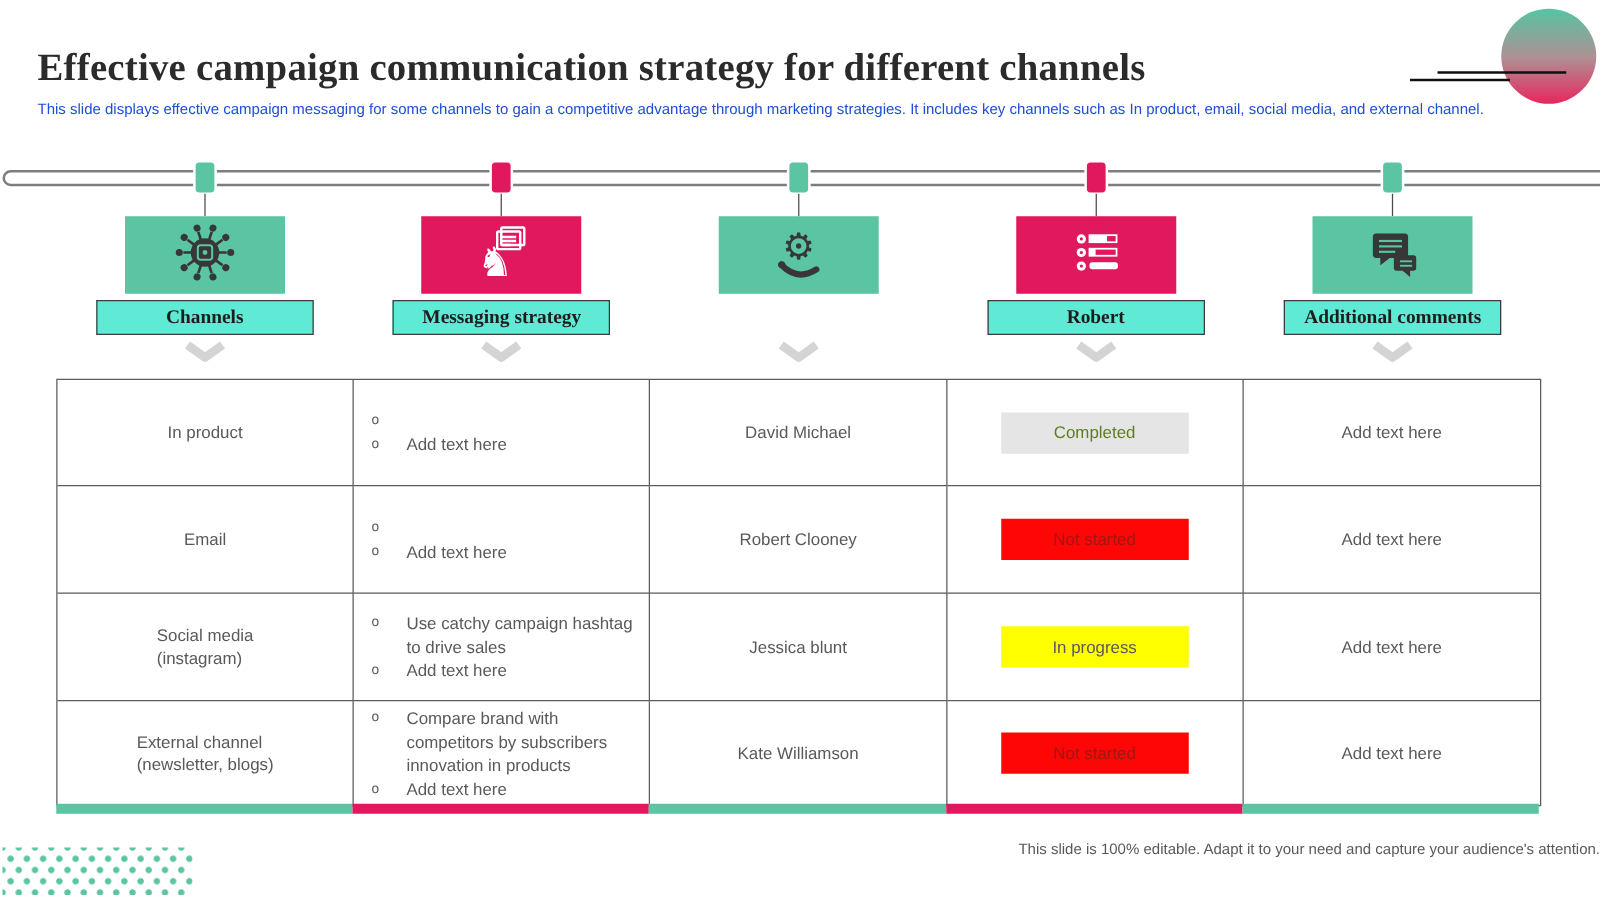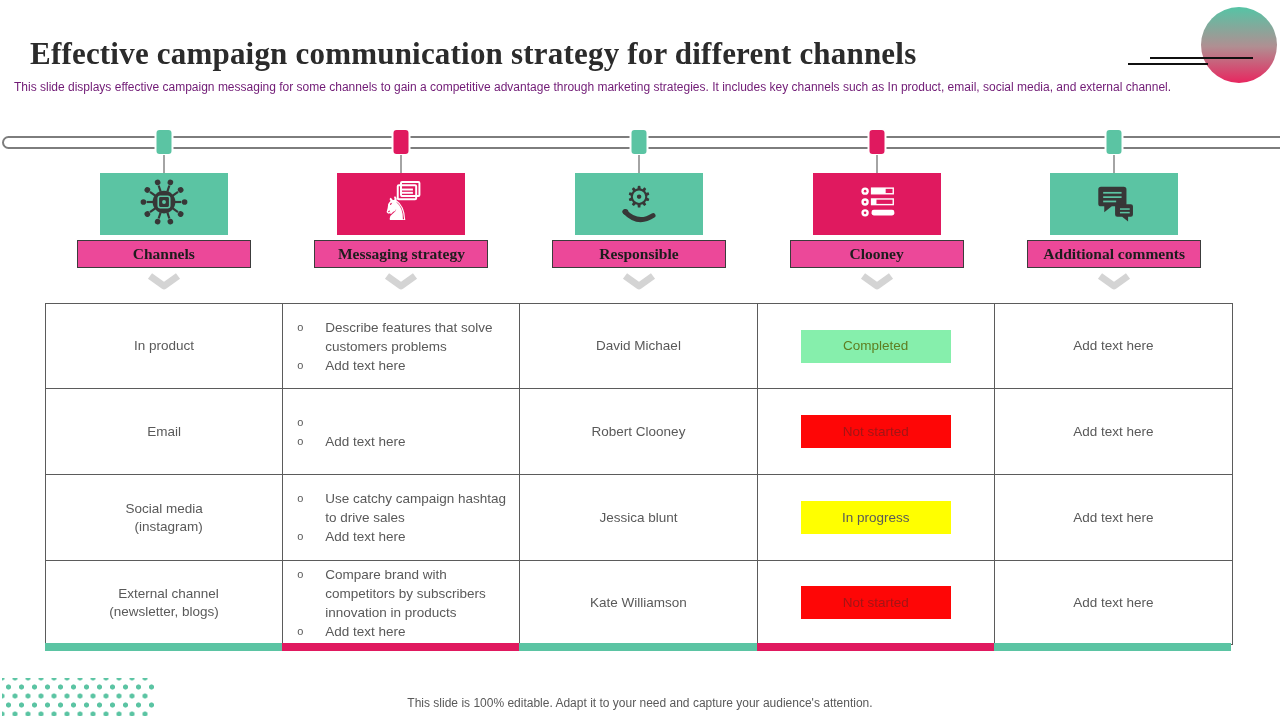--- a/index.html
+++ b/index.html
@@ -2,59 +2,59 @@
 <html><head>
 <meta charset="utf-8">
 <style>
   html,body{margin:0;padding:0;}
   body{width:1280px;height:720px;position:relative;overflow:hidden;background:#fff;
        font-family:"Liberation Sans",sans-serif;}
   
   .title{position:absolute;left:30px;top:36px;width:1100px;
          font-family:"Liberation Serif",serif;font-weight:700;font-size:31px;
          color:#2b2b2b;letter-spacing:.2px;}
-  .subtitle{position:absolute;left:14px;top:80px;width:1200px;font-size:12px;color:#701a75;}
+  .subtitle{position:absolute;left:30px;top:80px;width:1200px;font-size:12px;color:#1d4ed8;}
   .deco-circle{position:absolute;left:1201px;top:7px;width:76px;height:76px;border-radius:50%;
          background:linear-gradient(180deg,#55c4a5 0%,#b08f92 52%,#e8265f 100%);}
   .deco-line-1{position:absolute;left:1150px;top:57px;width:103px;height:2px;background:#101010;}
   .deco-line-2{position:absolute;left:1128px;top:63px;width:80px;height:2px;background:#101010;}
   
   .hero{position:absolute;left:0;top:131px;right:0;height:172px;}
   .timeline-bar{position:absolute;top:5px;left:2px;right:-8px;height:9px;background:#fff;
          border:2px solid #7d7d7d;border-radius:7px;}
   .col-groups{position:absolute;left:45px;right:47px;top:0;display:flex;}
   .col-group{position:relative;flex:1;height:172px;}
   .marker{position:absolute;left:50%;transform:translateX(-50%);top:-3px;width:15px;height:24px;
          border:2px solid #fff;border-radius:5px;}
   .connector{position:absolute;left:50%;transform:translateX(-50%);top:24px;width:1px;height:18px;background:#4a4a4a;}
   .icon-box{position:absolute;left:50%;transform:translateX(-50%);top:42px;width:128px;height:62px;
          display:flex;align-items:center;justify-content:center;}
   .label-box{position:absolute;left:50%;transform:translateX(-50%);top:109px;width:172px;height:26px;
-         background:#ec4899;border:1px solid #3c3c3c;text-align:center;line-height:26px;
+         background:#5eead4;border:1px solid #3c3c3c;text-align:center;line-height:26px;
          font-family:"Liberation Serif",serif;font-weight:700;font-size:15.5px;color:#1d1d1d;}
   .chevron{position:absolute;left:50%;transform:translateX(-50%);top:141px;}
   
   .table{position:absolute;left:45px;top:303px;width:1186px;border:1px solid #5b5b5b;
          display:grid;grid-template-columns:repeat(5,1fr);grid-template-rows:85px 86px 86px 83px;}
   .cell{border-right:1px solid #5b5b5b;border-bottom:1px solid #5b5b5b;
         display:flex;align-items:center;justify-content:center;
-        font-size:13.5px;color:#595959;text-align:right;white-space:pre-line;line-height:18px;}
+        font-size:13.5px;color:#595959;text-align:left;white-space:pre-line;line-height:18px;}
   .cell.last-col{border-right:none;}
   .cell.last-row{border-bottom:none;}
   .cell.bullets{flex-direction:column;align-items:stretch;justify-content:center;
         text-align:left;white-space:normal;padding:6px 6px 6px 10px;}
   .bullet-li{display:flex;align-items:flex-start;}
   .bullet-marker{flex:none;width:28px;padding-left:4px;font-size:11px;line-height:19px;color:#595959;}
   .bullet-text{font-size:13.5px;line-height:19px;color:#595959;}
   .badge{width:150px;height:33px;display:flex;align-items:center;justify-content:center;
         font-size:13.5px;white-space:nowrap;}
   .accent-bars{position:absolute;left:45px;top:643px;width:1186px;height:8px;display:flex;}
   .accent-bars div{flex:1;}
   
-  .footer-note{position:absolute;left:0;top:696px;width:1280px;text-align:center;font-size:12px;color:#595959;}
+  .footer-note{position:absolute;left:0;top:672px;width:1280px;text-align:right;font-size:12px;color:#595959;}
   .dots{position:absolute;left:2px;top:678px;width:152px;height:38px;
         background-image:radial-gradient(circle,#5bc4a3 2.2px,transparent 2.9px),
                          radial-gradient(circle,#5bc4a3 2.2px,transparent 2.9px);
         background-size:13px 18px,13px 18px;background-position:0 0,6.5px 9px;}
 </style>
 </head>
 <body>
 
 <div class="title">Effective campaign communication strategy for different channels</div>
 <div class="subtitle">This slide displays effective campaign messaging for some channels to gain a competitive advantage through marketing strategies.  It includes key channels such as In product, email, social media, and external channel.</div>
@@ -127,21 +127,20 @@
       <div class="connector"></div>
       <div class="icon-box" style="background-color: rgb(91, 196, 163);">
         <span>
           <svg width="52" height="52" viewBox="0 0 48 48">
             <text x="24" y="29" text-anchor="middle" font-size="27" fill="#373737" font-family="DejaVu Sans, sans-serif">⚙</text>
             <path d="M11 33 q12 12.5 26 3.5" stroke="#373737" stroke-width="4.5" fill="none" stroke-linecap="round"></path>
             <circle cx="11.5" cy="33" r="2.6" fill="#373737"></circle>
           </svg>
         </span>
       </div>
-      <div class="label-box">Responsible</div>
       <svg class="chevron" width="36" height="20" viewBox="0 0 36 20">
         <path d="M4 4 L18 14 L32 4" fill="none" stroke="#d4d4d4" stroke-width="7" stroke-linejoin="round"></path>
       </svg>
     </div>
 
     <div class="col-group">
       <div class="marker" style="background-color: rgb(224, 25, 95);"></div>
       <div class="connector"></div>
       <div class="icon-box" style="background-color: rgb(224, 25, 95);">
         <span>
@@ -155,21 +154,21 @@
               <rect x="19" y="21.2" width="20" height="5.2" fill="none" stroke-width="1.3"></rect>
               <circle cx="13" cy="34" r="3.4" stroke="none"></circle>
               <rect x="19" y="31.2" width="21" height="5.2" rx="2" stroke="none"></rect>
             </g>
             <circle cx="13" cy="14" r="1.2" fill="#e0195f"></circle>
             <circle cx="13" cy="24" r="1.2" fill="#e0195f"></circle>
             <circle cx="13" cy="34" r="1.2" fill="#e0195f"></circle>
           </svg>
         </span>
       </div>
-      <div class="label-box">Clooney</div>
+      <div class="label-box">Robert</div>
       <svg class="chevron" width="36" height="20" viewBox="0 0 36 20">
         <path d="M4 4 L18 14 L32 4" fill="none" stroke="#d4d4d4" stroke-width="7" stroke-linejoin="round"></path>
       </svg>
     </div>
 
     <div class="col-group">
       <div class="marker" style="background-color: rgb(91, 196, 163);"></div>
       <div class="connector"></div>
       <div class="icon-box" style="background-color: rgb(91, 196, 163);">
         <span>
@@ -192,30 +191,29 @@
 
   </div>
 </div>
 
 <div class="table">
 
   <div class="cell">In product</div>
   <div class="cell bullets">
     <div class="bullet-li">
       <span class="bullet-marker">o</span>
-      <span class="bullet-text">Describe features that solve customers problems</span>
     </div>
     <div class="bullet-li">
       <span class="bullet-marker">o</span>
       <span class="bullet-text">Add text here</span>
     </div>
   </div>
   <div class="cell">David Michael</div>
   <div class="cell">
-    <div class="badge" style="background-color: #86efac; color: rgb(94, 125, 32);">Completed</div>
+    <div class="badge" style="background-color: #e5e5e5; color: rgb(94, 125, 32);">Completed</div>
   </div>
   <div class="cell last-col">Add text here</div>
 
   <div class="cell">Email</div>
   <div class="cell bullets">
     <div class="bullet-li">
       <span class="bullet-marker">o</span>
     </div>
     <div class="bullet-li">
       <span class="bullet-marker">o</span>

